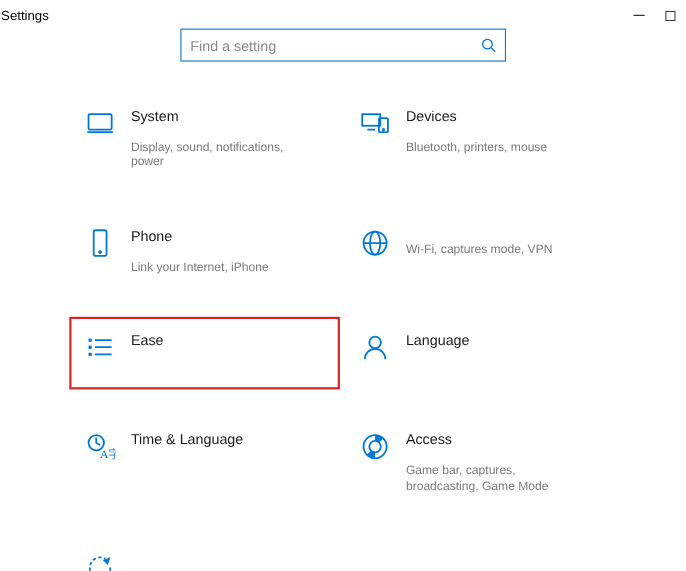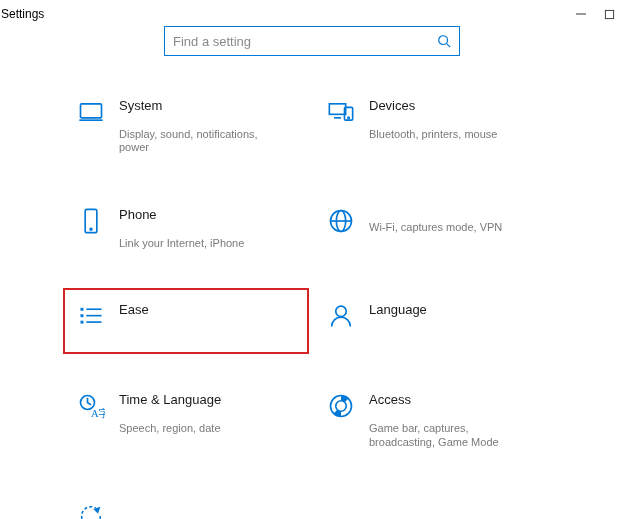--- a/index.html
+++ b/index.html
@@ -139,21 +139,20 @@
   <div class="item">
     <div class="icon">
       <svg viewBox="0 0 24 24" width="28" height="28">
           <circle cx="9" cy="9" r="6"></circle>
           <path d="M9 5 v4 l3 2"></path>
           <text x="12" y="21" font-size="9" fill="#0078d7" stroke="none" font-family="Segoe UI">A字</text>
         </svg>
     </div>
     <div class="text">
       <div class="label">Time &amp; Language</div>
-      <div class="desc">Speech, region, date</div>
     </div>
   </div>
 
   <div class="item">
     <div class="icon">
       <svg viewBox="0 0 24 24" width="28" height="28">
           <circle cx="12" cy="12" r="9"></circle>
           <circle cx="12" cy="12" r="4.5"></circle>
           <path d="M12 3 a9 9 0 0 1 6.4 2.6 L15.2 8.8 A4.5 4.5 0 0 0 12 7.5 z" fill="#0078d7" stroke="none"></path>
           <path d="M12 21 a9 9 0 0 1 -6.4 -2.6 L8.8 15.2 A4.5 4.5 0 0 0 12 16.5 z" fill="#0078d7" stroke="none"></path>

